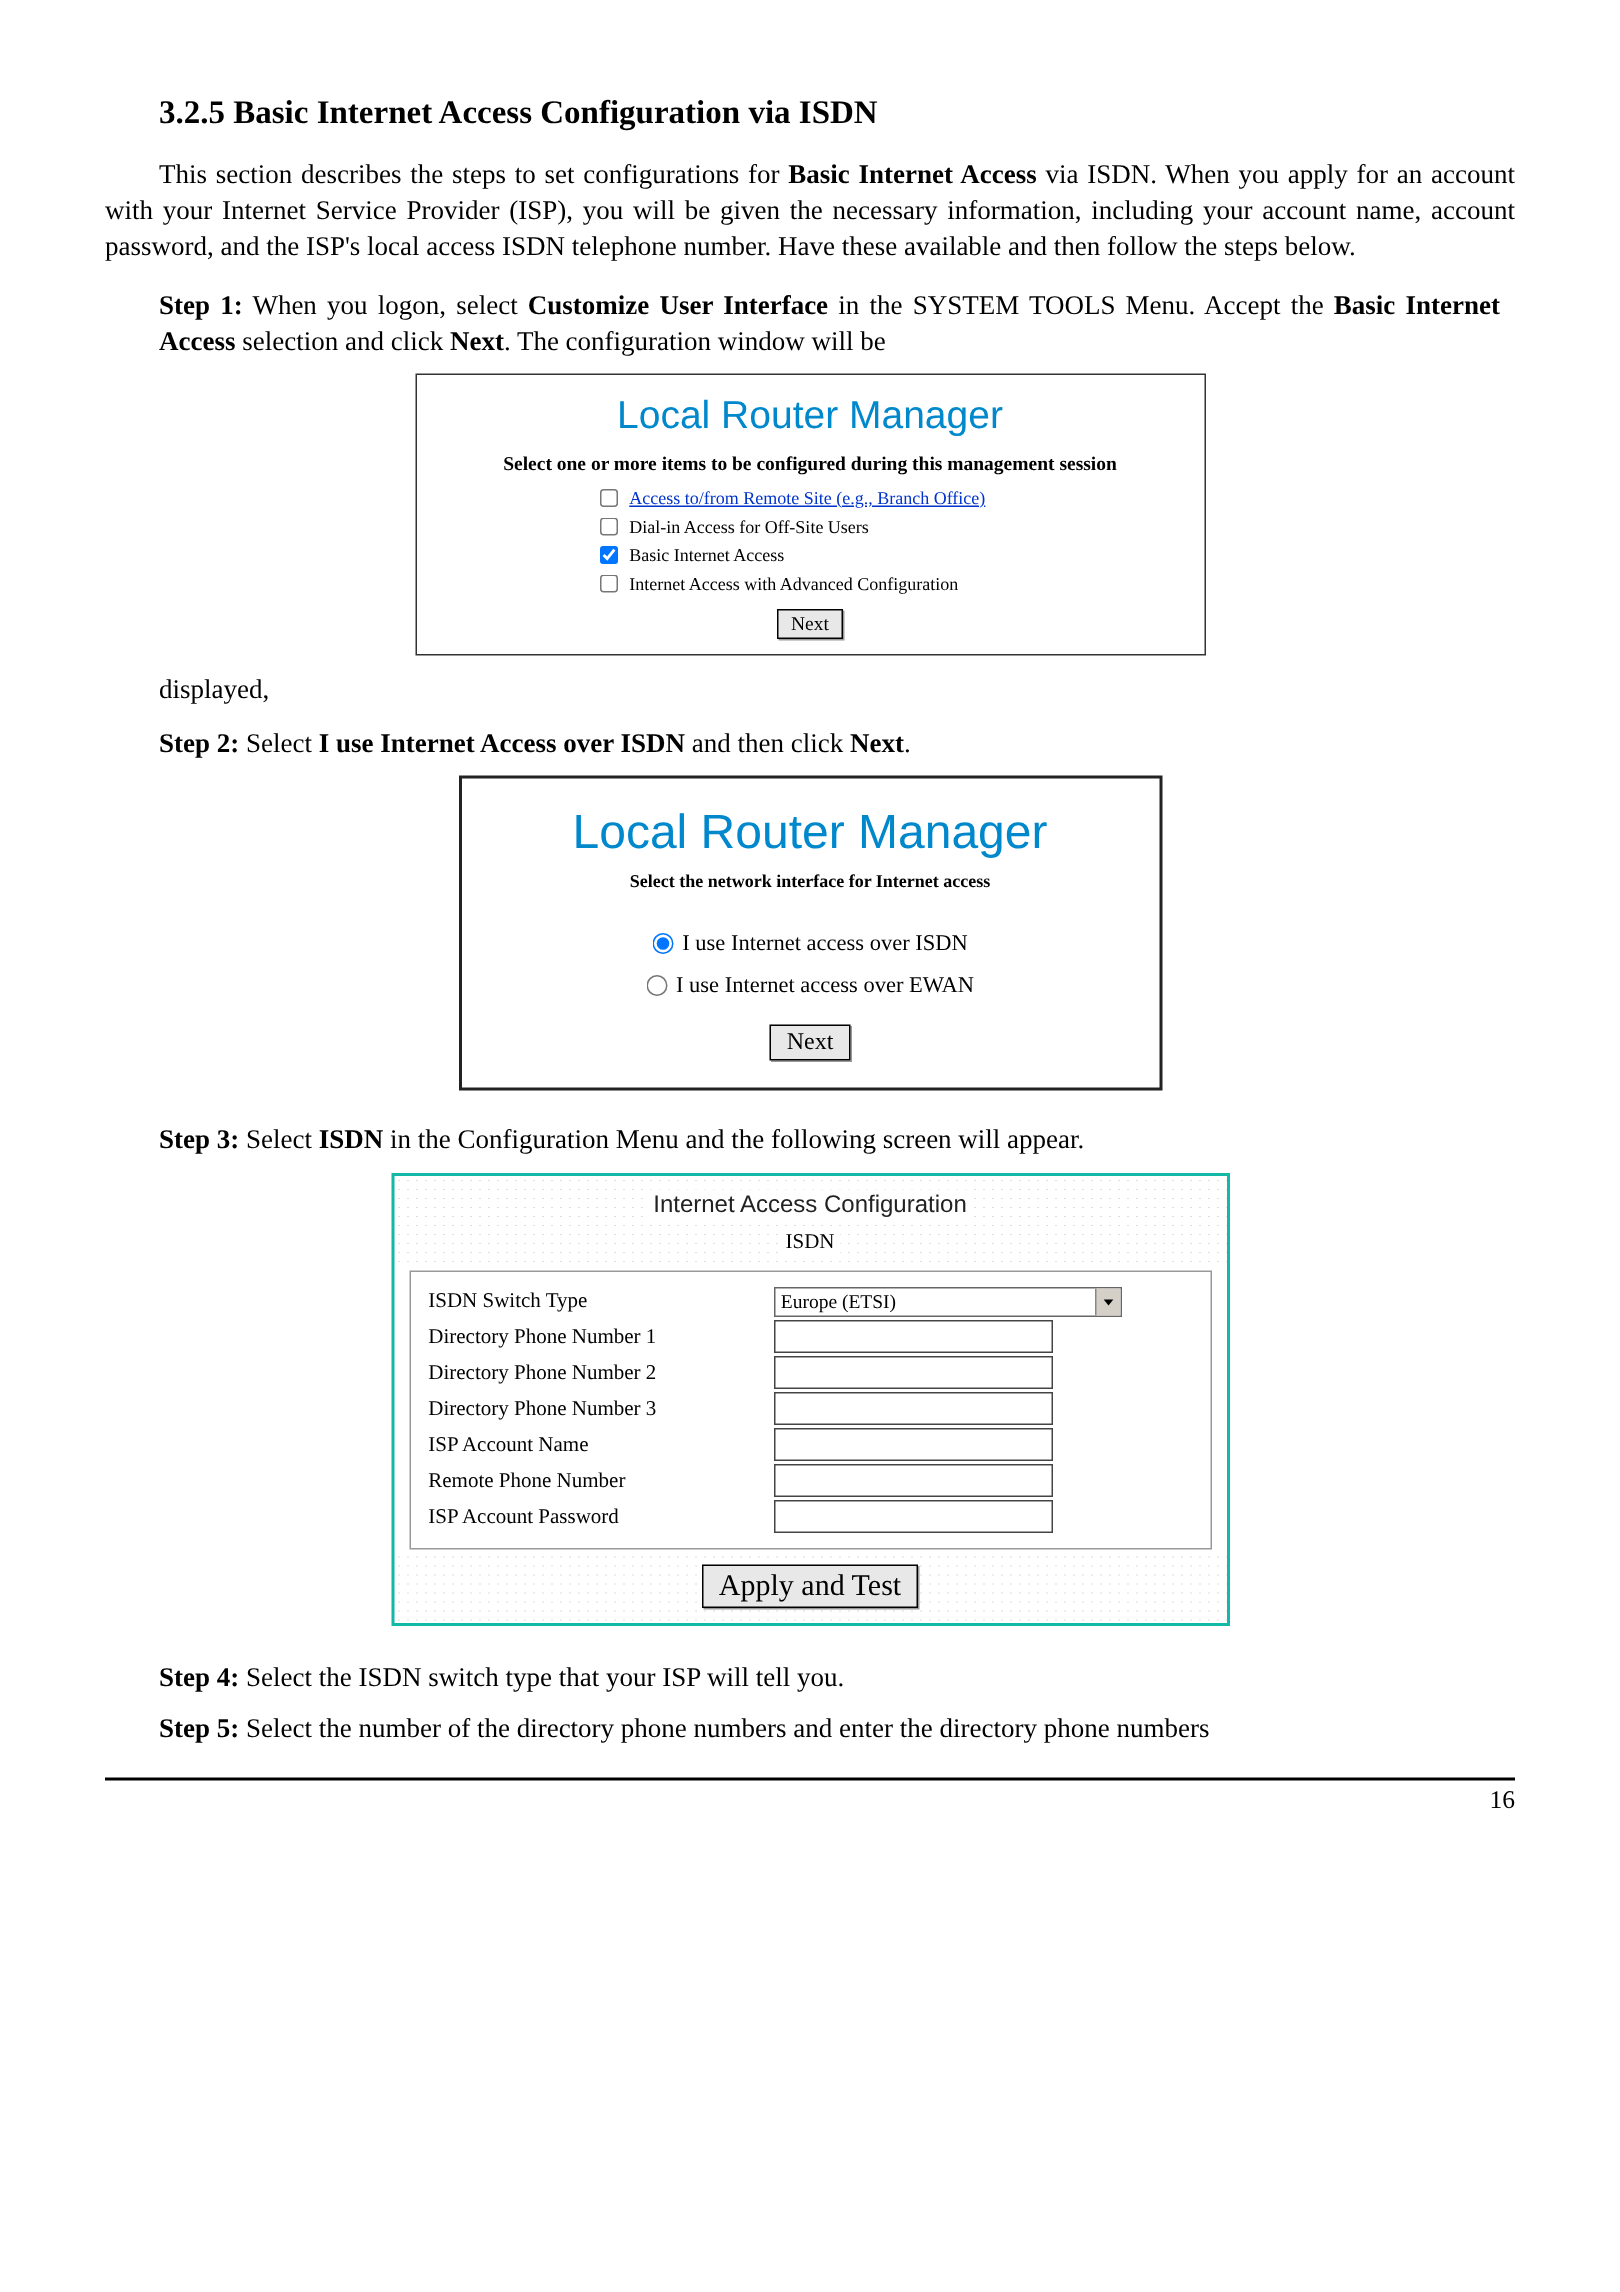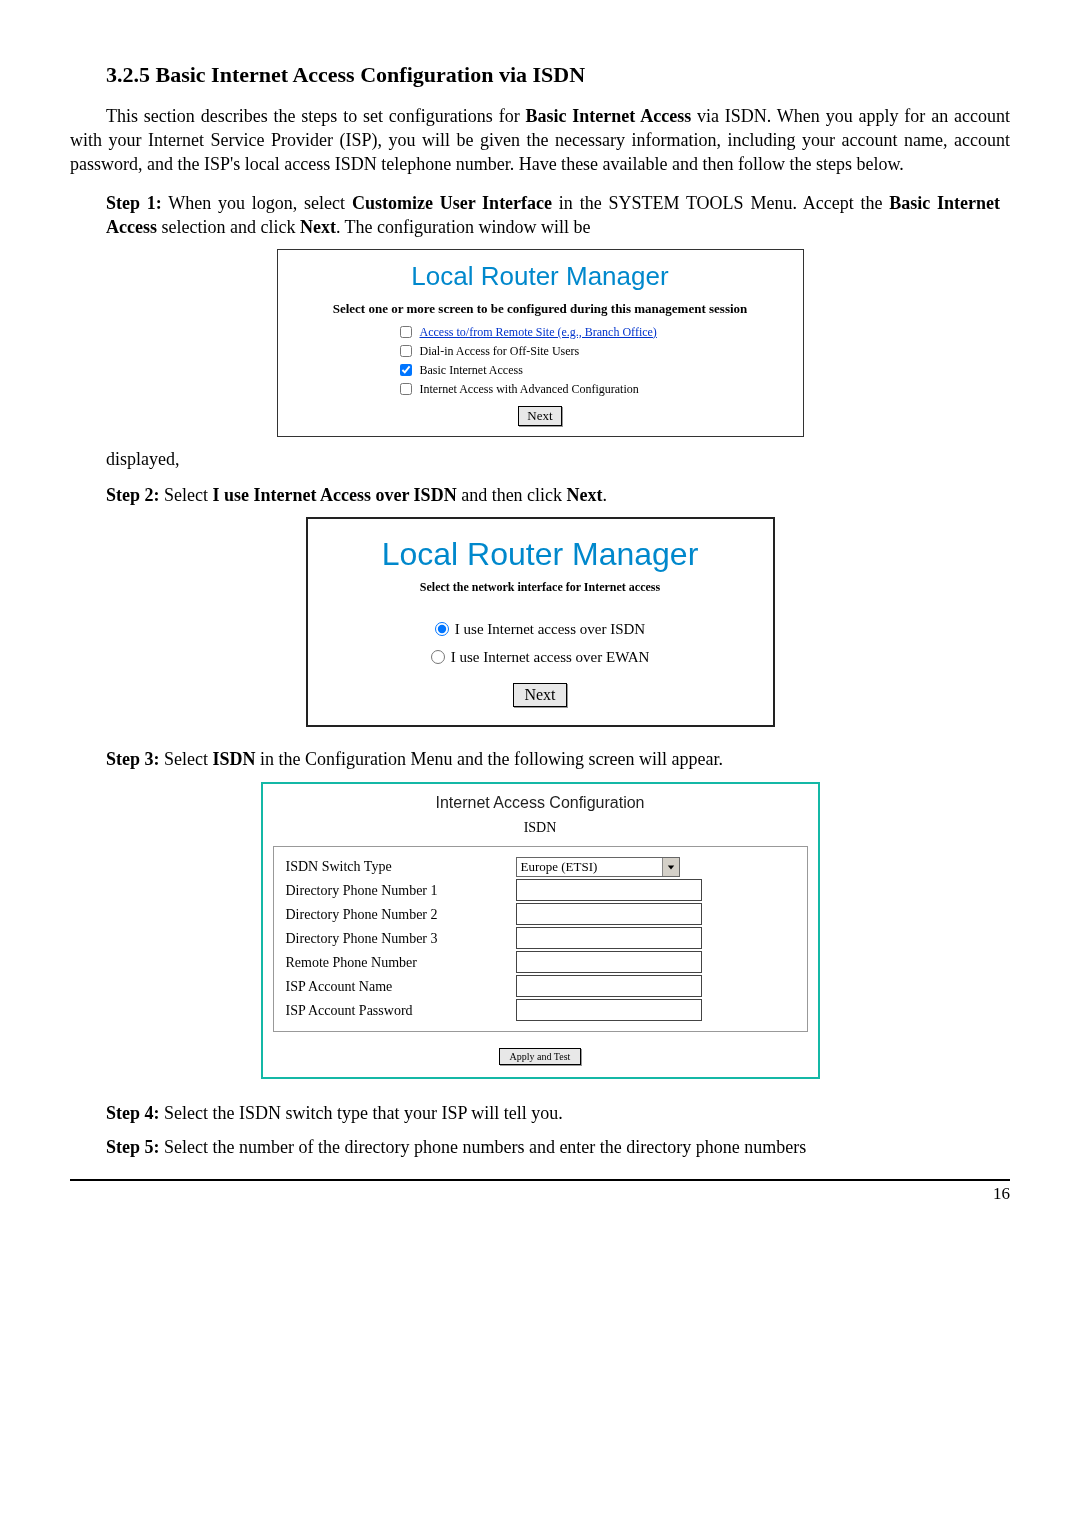--- a/index.html
+++ b/index.html
@@ -181,21 +181,21 @@
   .form-row .lbl {
     width: 230px;
   }
   .form-row select, .form-row input[type=text] {
     font-family: "Times New Roman", Times, serif;
     font-size: 13px;
     border: 1px solid #444;
     background: #fff;
     padding: 1px 2px;
   }
-  .form-row .wide-select { width: 164px; position: relative; gap: 24px; }
+  .form-row .wide-select { width: 232px; position: relative; gap: 24px; }
   .form-row .small-select { width: 38px; }
   .form-row .txt { width: 180px; height: 18px; }
   .select-box {
     display: inline-flex;
     align-items: center;
     border: 1px solid #666;
     height: 20px;
     box-sizing: border-box;
     background: #fff;
   }
@@ -215,21 +215,21 @@
   }
   .select-box .sel-arrow svg { width: 8px; height: 8px; }
   .panel3 .bottom-bar {
     background-image: radial-gradient(#bbb 0.5px, transparent 0.5px);
     background-size: 6px 6px;
     text-align: center;
     padding: 8px 0 10px 0;
   }
   .btn3 {
     font-family: "Times New Roman", Times, serif;
-    font-size: 10px;
+    font-size: 20px;
     padding: 2px 10px;
     border: 1px solid #000;
     background: #e8e8e8;
     box-shadow: 1px 1px 0 #999;
   }
 
   .page-footer {
     border-top: 2px solid #000;
     margin-top: 20px;
     padding-top: 2px;
@@ -250,21 +250,21 @@
   <span>This section describes the steps to set configurations for </span><span class="bold">Basic Internet Access</span><span> via ISDN. When you apply for an account with your Internet Service Provider (ISP), you will be given the necessary information, including your account name, account password, and the ISP's local access ISDN telephone number. Have these available and then follow the steps below.</span>
 </p>
 
 <p class="body-para step-block" style="text-align:justify;">
   <span class="bold">Step 1:</span><span> When you logon, select </span><span class="bold">Customize User Interface</span><span> in the SYSTEM TOOLS Menu. Accept the </span><span class="bold">Basic Internet Access</span><span> selection and click </span><span class="bold">Next</span><span>. The configuration window will be</span>
 </p>
 
 <div class="panel-outer">
   <div class="panel">
     <div class="panel-title">Local Router Manager</div>
-    <div class="panel-heading">Select one or more screen to be configured during this management session</div>
+    <div class="panel-heading">Select one or more items to be configured during this management session</div>
     <ul>
       <li>
         <input type="checkbox" style="">
         <span class="link-blue">Access to/from Remote Site (e.g., Branch Office)</span>
       </li>
       <li>
         <input type="checkbox" style="">
         <span>Dial-in Access for Off-Site Users</span>
       </li>
       <li>
@@ -332,25 +332,25 @@
       </div>
       <div class="form-row">
         <span class="lbl">Directory Phone Number 2</span>
         <input class="txt" type="text" style="">
       </div>
       <div class="form-row">
         <span class="lbl">Directory Phone Number 3</span>
         <input class="txt" type="text" style="">
       </div>
       <div class="form-row">
+        <span class="lbl">ISP Account Name</span>
+        <input class="txt" type="text" style="">
+      </div>
+      <div class="form-row">
         <span class="lbl">Remote Phone Number</span>
-        <input class="txt" type="text" style="">
-      </div>
-      <div class="form-row">
-        <span class="lbl">ISP Account Name</span>
         <input class="txt" type="text" style="">
       </div>
       <div class="form-row">
         <span class="lbl">ISP Account Password</span>
         <input class="txt" type="text" style="">
       </div>
     </div>
     <div class="bottom-bar">
       <button class="btn3">Apply and Test</button>
     </div>

